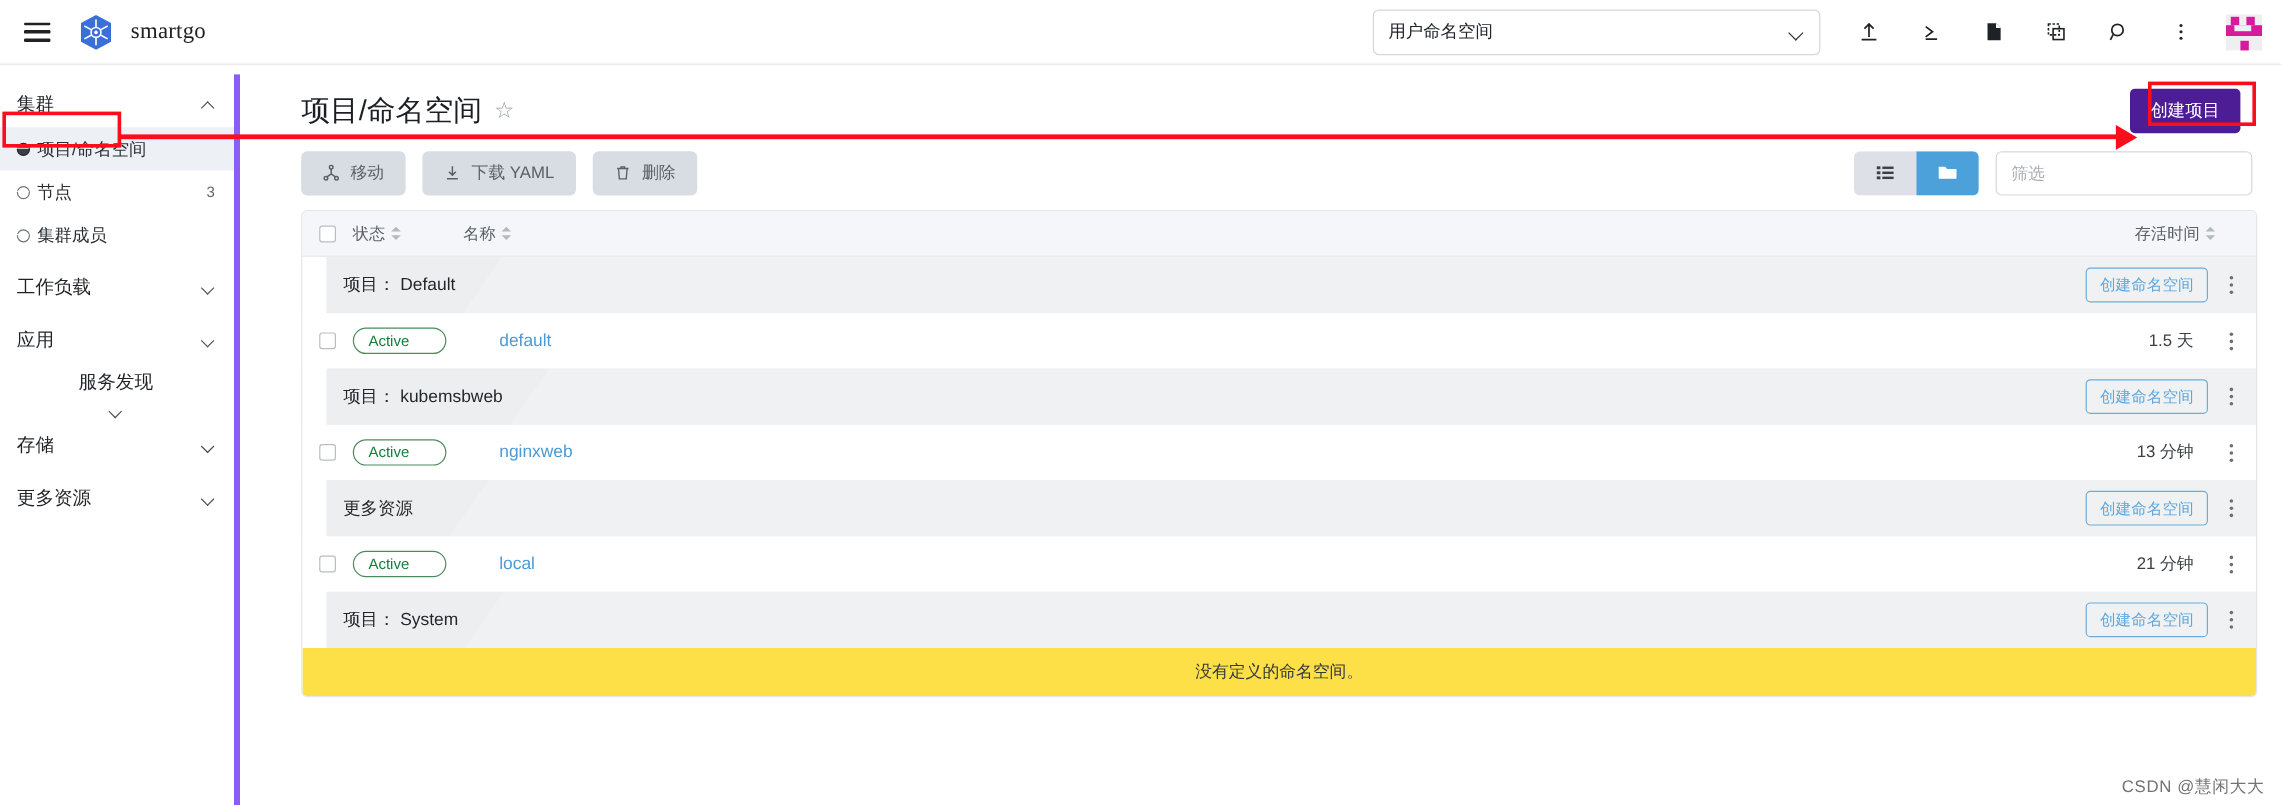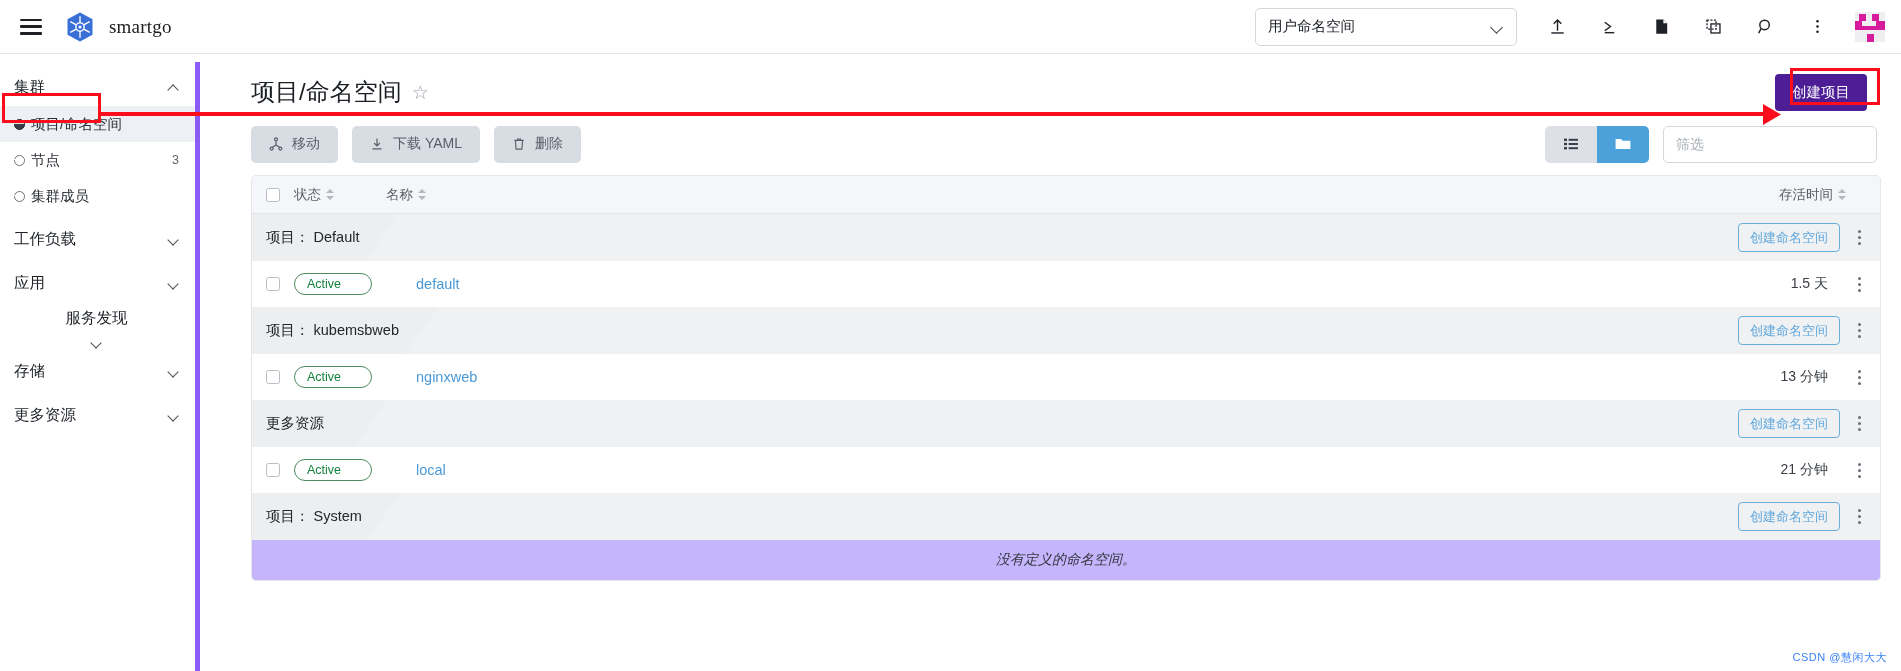--- a/index.html
+++ b/index.html
@@ -24,21 +24,21 @@
     cursor:pointer;
   }
   .hamburger span { display:block; height:2.6px; background:#202124; border-radius:1px; }
   .k8s-logo { width:32px; height:32px; position:relative; flex:0 0 auto; }
   .brand-name {
     margin-left:13px; font-size:19px; color:#202124; letter-spacing:.2px;
     font-family:"Liberation Serif","DejaVu Serif",serif;
   }
   .header-spacer { flex:1 1 auto; }
   .ns-select {
-    width:262px; height:38px; border:1px solid #d5d7db; border-radius:5px;
+    width:373px; height:38px; border:1px solid #d5d7db; border-radius:5px;
     display:flex; align-items:center; padding:0 12px; background:#fff;
     font-size:14.5px; color:#20242b; cursor:pointer;
   }
   .ns-select .val { flex:1 1 auto; }
   .chev-dn { width:13px; height:8px; position:relative; }
   .chev-dn::before{
     content:""; position:absolute; left:1px; top:0px; width:8px; height:8px;
     border-right:1.7px solid #30343a; border-bottom:1.7px solid #30343a;
     transform:rotate(45deg);
   }
@@ -138,21 +138,21 @@
   .col-name  { flex:1 1 auto; }
   .col-age   { width:150px; justify-content:flex-end; padding-right:20px; }
   .sorticon { position:relative; width:8px; height:13px; display:inline-block; }
   .sorticon::before, .sorticon::after{
     content:""; position:absolute; left:0; width:0; height:0;
     border-left:4px solid transparent; border-right:4px solid transparent;
   }
   .sorticon::before{ top:1px; border-bottom:4.5px solid #b4b9c0; }
   .sorticon::after { bottom:1px; border-top:4.5px solid #b4b9c0; }
 
-  .group-row { position:relative; height:47px; background:#f0f1f3; display:flex; align-items:center; }
+  .group-row { position:relative; height:47px; background:#f0f1f3; display:flex; align-items:center;margin-left:20px; }
   .group-tab {
     position:absolute; left:0; top:0; height:47px; background:#eceef0;
   }
   .group-label {
     position:relative; z-index:2; font-size:14.5px; color:#23272c; padding-left:14px;
     white-space:nowrap;
   }
   .group-label .pfx { color:#23272c; }
   .group-spacer { flex:1 1 auto; }
   .btn-outline {
@@ -168,30 +168,30 @@
   .badge-active {
     border:1px solid #4d8b5f; color:#15803d; border-radius:13px;
     font-size:12.5px; padding:3px 12px; margin-left:14px; width:78px; text-align:left;
   }
   .ns-name { color:#4b9ad6; font-size:14.5px; margin-left:44px; cursor:pointer; }
   .ns-spacer{ flex:1 1 auto; }
   .ns-age { font-size:14px; color:#3b4046; padding-right:18px; }
 
   .empty-row {
     height:40px; display:flex; align-items:center; justify-content:center;
-    font-size:14px; color:#33373d; background:#c4b5fd;font-style:italic;
+    font-size:14px; color:#33373d; background:#fde047;
   }
 
   
   .anno { position:absolute; pointer-events:none; }
   .anno-box { border:3px solid #fc0d1b; }
   .anno-line { background:#fc0d1b; }
 
   .watermark {
-    position:absolute; right:14px; bottom:6px; font-size:11px; color:#3b82f6;
+    position:absolute; right:14px; bottom:6px; font-size:14px; color:#737373;
     letter-spacing:.5px;
   }
 </style>
 </head>
 <body>
 
 <div id="app">
 
   <div class="header">
 

